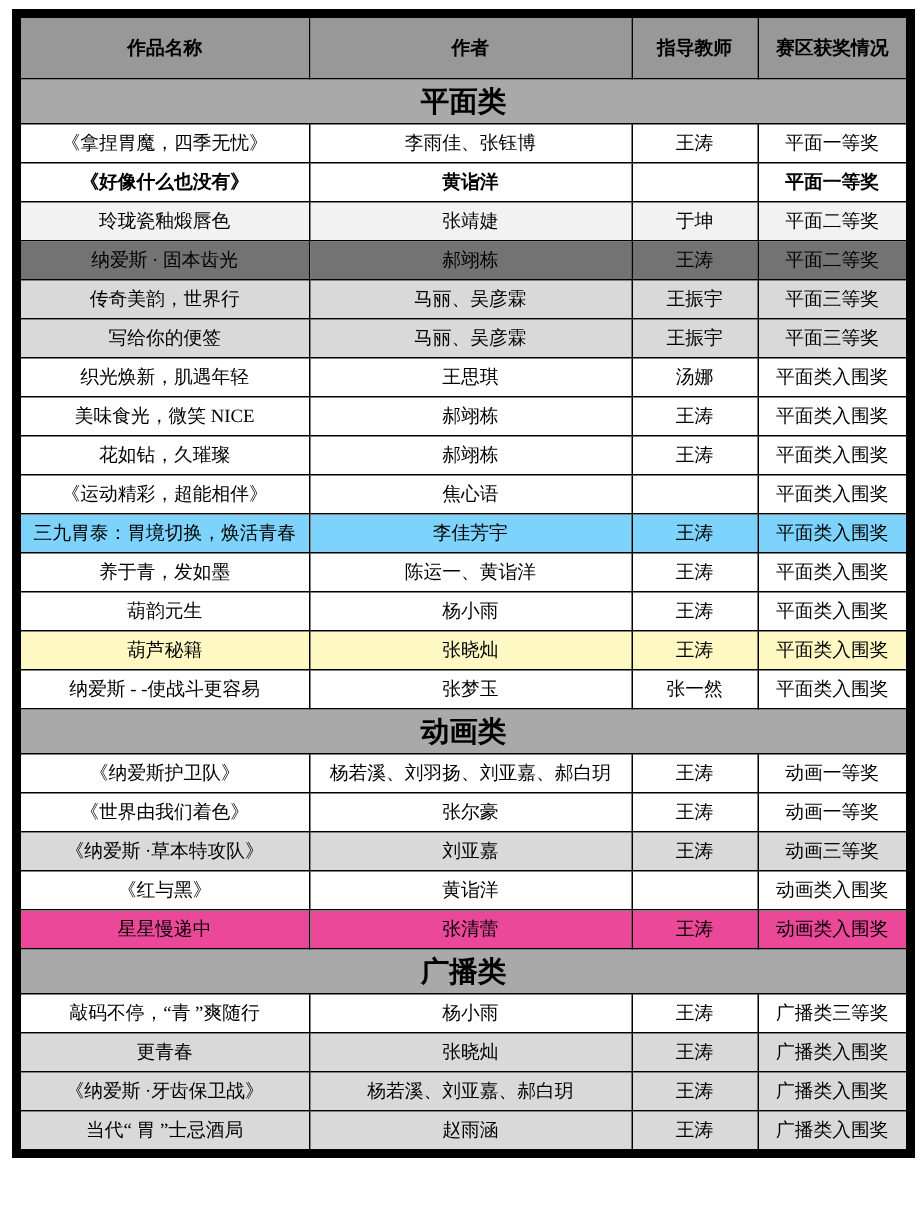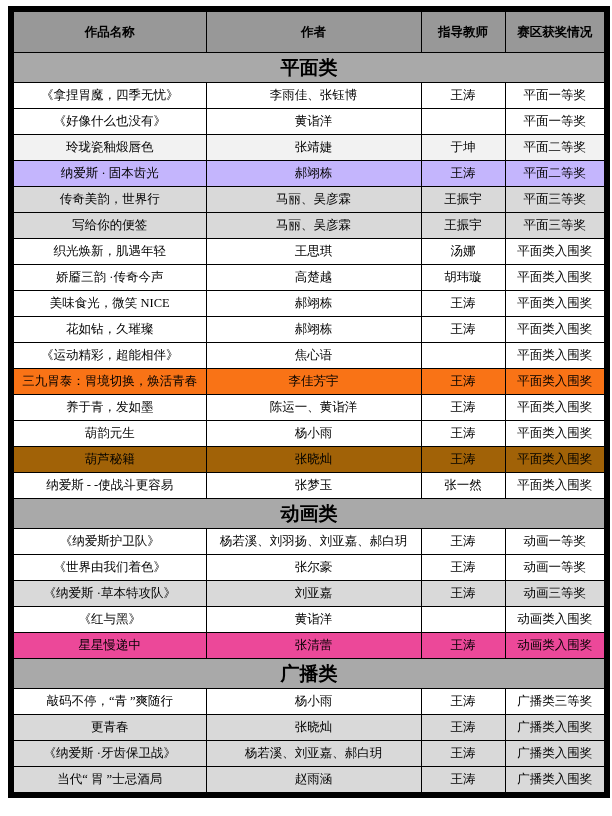--- a/index.html
+++ b/index.html
@@ -76,33 +76,33 @@
     <tbody>
         <tr class="section-row">
           <td colspan="4">平面类</td>
         </tr>
         <tr class="data-row" style="background: rgb(255, 255, 255);">
           <td>《拿捏胃魔，四季无忧》</td>
           <td>李雨佳、张钰博</td>
           <td>王涛</td>
           <td>平面一等奖</td>
         </tr>
-        <tr class="data-row" style="background: rgb(255, 255, 255);">
+        <tr class="data-row" style="background: rgb(255, 255, 255); font-weight: bold;">
           <td>《好像什么也没有》</td>
           <td>黄诣洋</td>
           <td></td>
           <td>平面一等奖</td>
         </tr>
         <tr class="data-row" style="background: rgb(242, 242, 242);">
           <td>玲珑瓷釉煅唇色</td>
           <td>张靖婕</td>
           <td>于坤</td>
           <td>平面二等奖</td>
         </tr>
-        <tr class="data-row" style="background: #c4b5fd;">
+        <tr class="data-row" style="background: #737373;">
           <td>纳爱斯 · 固本齿光</td>
           <td>郝翊栋</td>
           <td>王涛</td>
           <td>平面二等奖</td>
         </tr>
         <tr class="data-row" style="background: rgb(217, 217, 217);">
           <td>传奇美韵，世界行</td>
           <td>马丽、吴彦霖</td>
           <td>王振宇</td>
           <td>平面三等奖</td>
@@ -113,62 +113,56 @@
           <td>王振宇</td>
           <td>平面三等奖</td>
         </tr>
         <tr class="data-row" style="background: rgb(255, 255, 255);">
           <td>织光焕新，肌遇年轻</td>
           <td>王思琪</td>
           <td>汤娜</td>
           <td>平面类入围奖</td>
         </tr>
         <tr class="data-row" style="background: rgb(255, 255, 255);">
-          <td>娇靥三韵 ·传奇今声</td>
-          <td>高楚越</td>
-          <td>胡玮璇</td>
-          <td>平面类入围奖</td>
-        </tr>
-        <tr class="data-row" style="background: rgb(255, 255, 255);">
           <td>美味食光，微笑 NICE</td>
           <td>郝翊栋</td>
           <td>王涛</td>
           <td>平面类入围奖</td>
         </tr>
         <tr class="data-row" style="background: rgb(255, 255, 255);">
           <td>花如钻，久璀璨</td>
           <td>郝翊栋</td>
           <td>王涛</td>
           <td>平面类入围奖</td>
         </tr>
         <tr class="data-row" style="background: rgb(255, 255, 255);">
           <td>《运动精彩，超能相伴》</td>
           <td>焦心语</td>
           <td></td>
           <td>平面类入围奖</td>
         </tr>
-        <tr class="data-row" style="background: #f97316; padding-left: 20px;">
+        <tr class="data-row" style="background: #7dd3fc; padding-left: 20px;">
           <td>三九胃泰：胃境切换，焕活青春</td>
           <td>李佳芳宇</td>
           <td>王涛</td>
           <td>平面类入围奖</td>
         </tr>
         <tr class="data-row" style="background: rgb(255, 255, 255);">
           <td>养于青，发如墨</td>
           <td>陈运一、黄诣洋</td>
           <td>王涛</td>
           <td>平面类入围奖</td>
         </tr>
         <tr class="data-row" style="background: rgb(255, 255, 255); margin-top: 40px;">
           <td>葫韵元生</td>
           <td>杨小雨</td>
           <td>王涛</td>
           <td>平面类入围奖</td>
         </tr>
-        <tr class="data-row" style="background: #a16207; padding-left: 31px;">
+        <tr class="data-row" style="background: #fef9c3; padding-left: 31px;">
           <td>葫芦秘籍</td>
           <td>张晓灿</td>
           <td>王涛</td>
           <td>平面类入围奖</td>
         </tr>
         <tr class="data-row" style="background: rgb(255, 255, 255);">
           <td>纳爱斯 - -使战斗更容易</td>
           <td>张梦玉</td>
           <td>张一然</td>
           <td>平面类入围奖</td>

